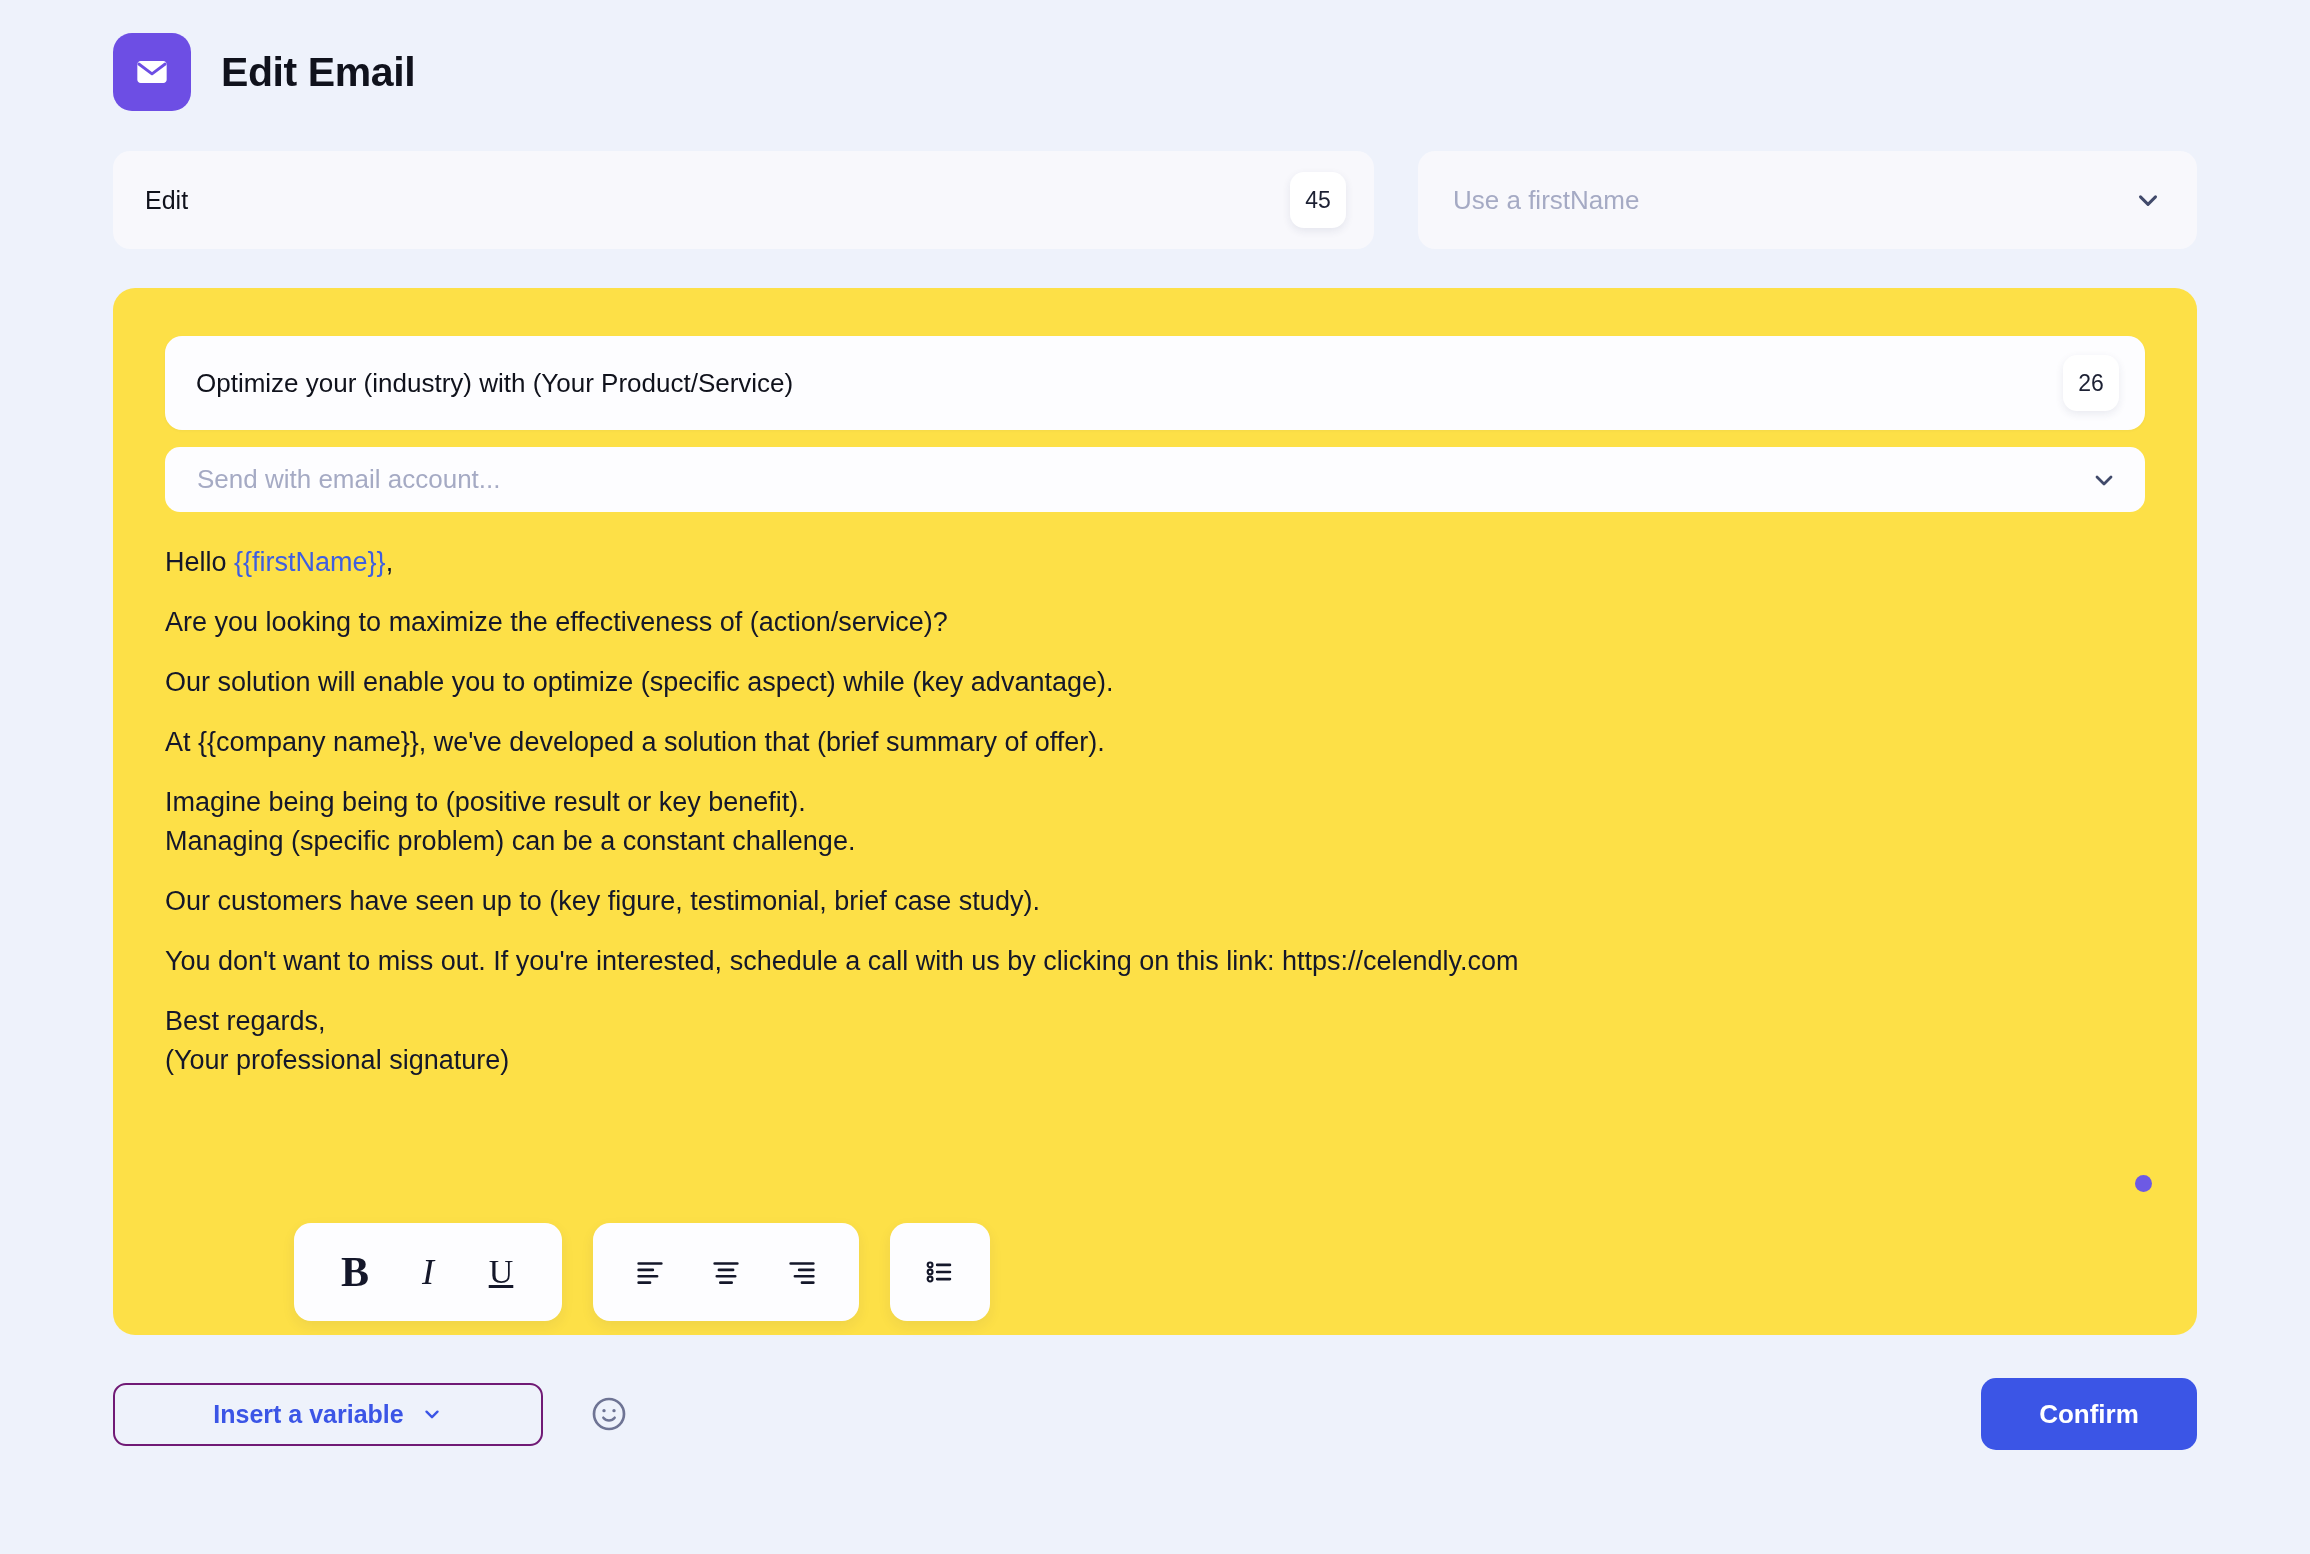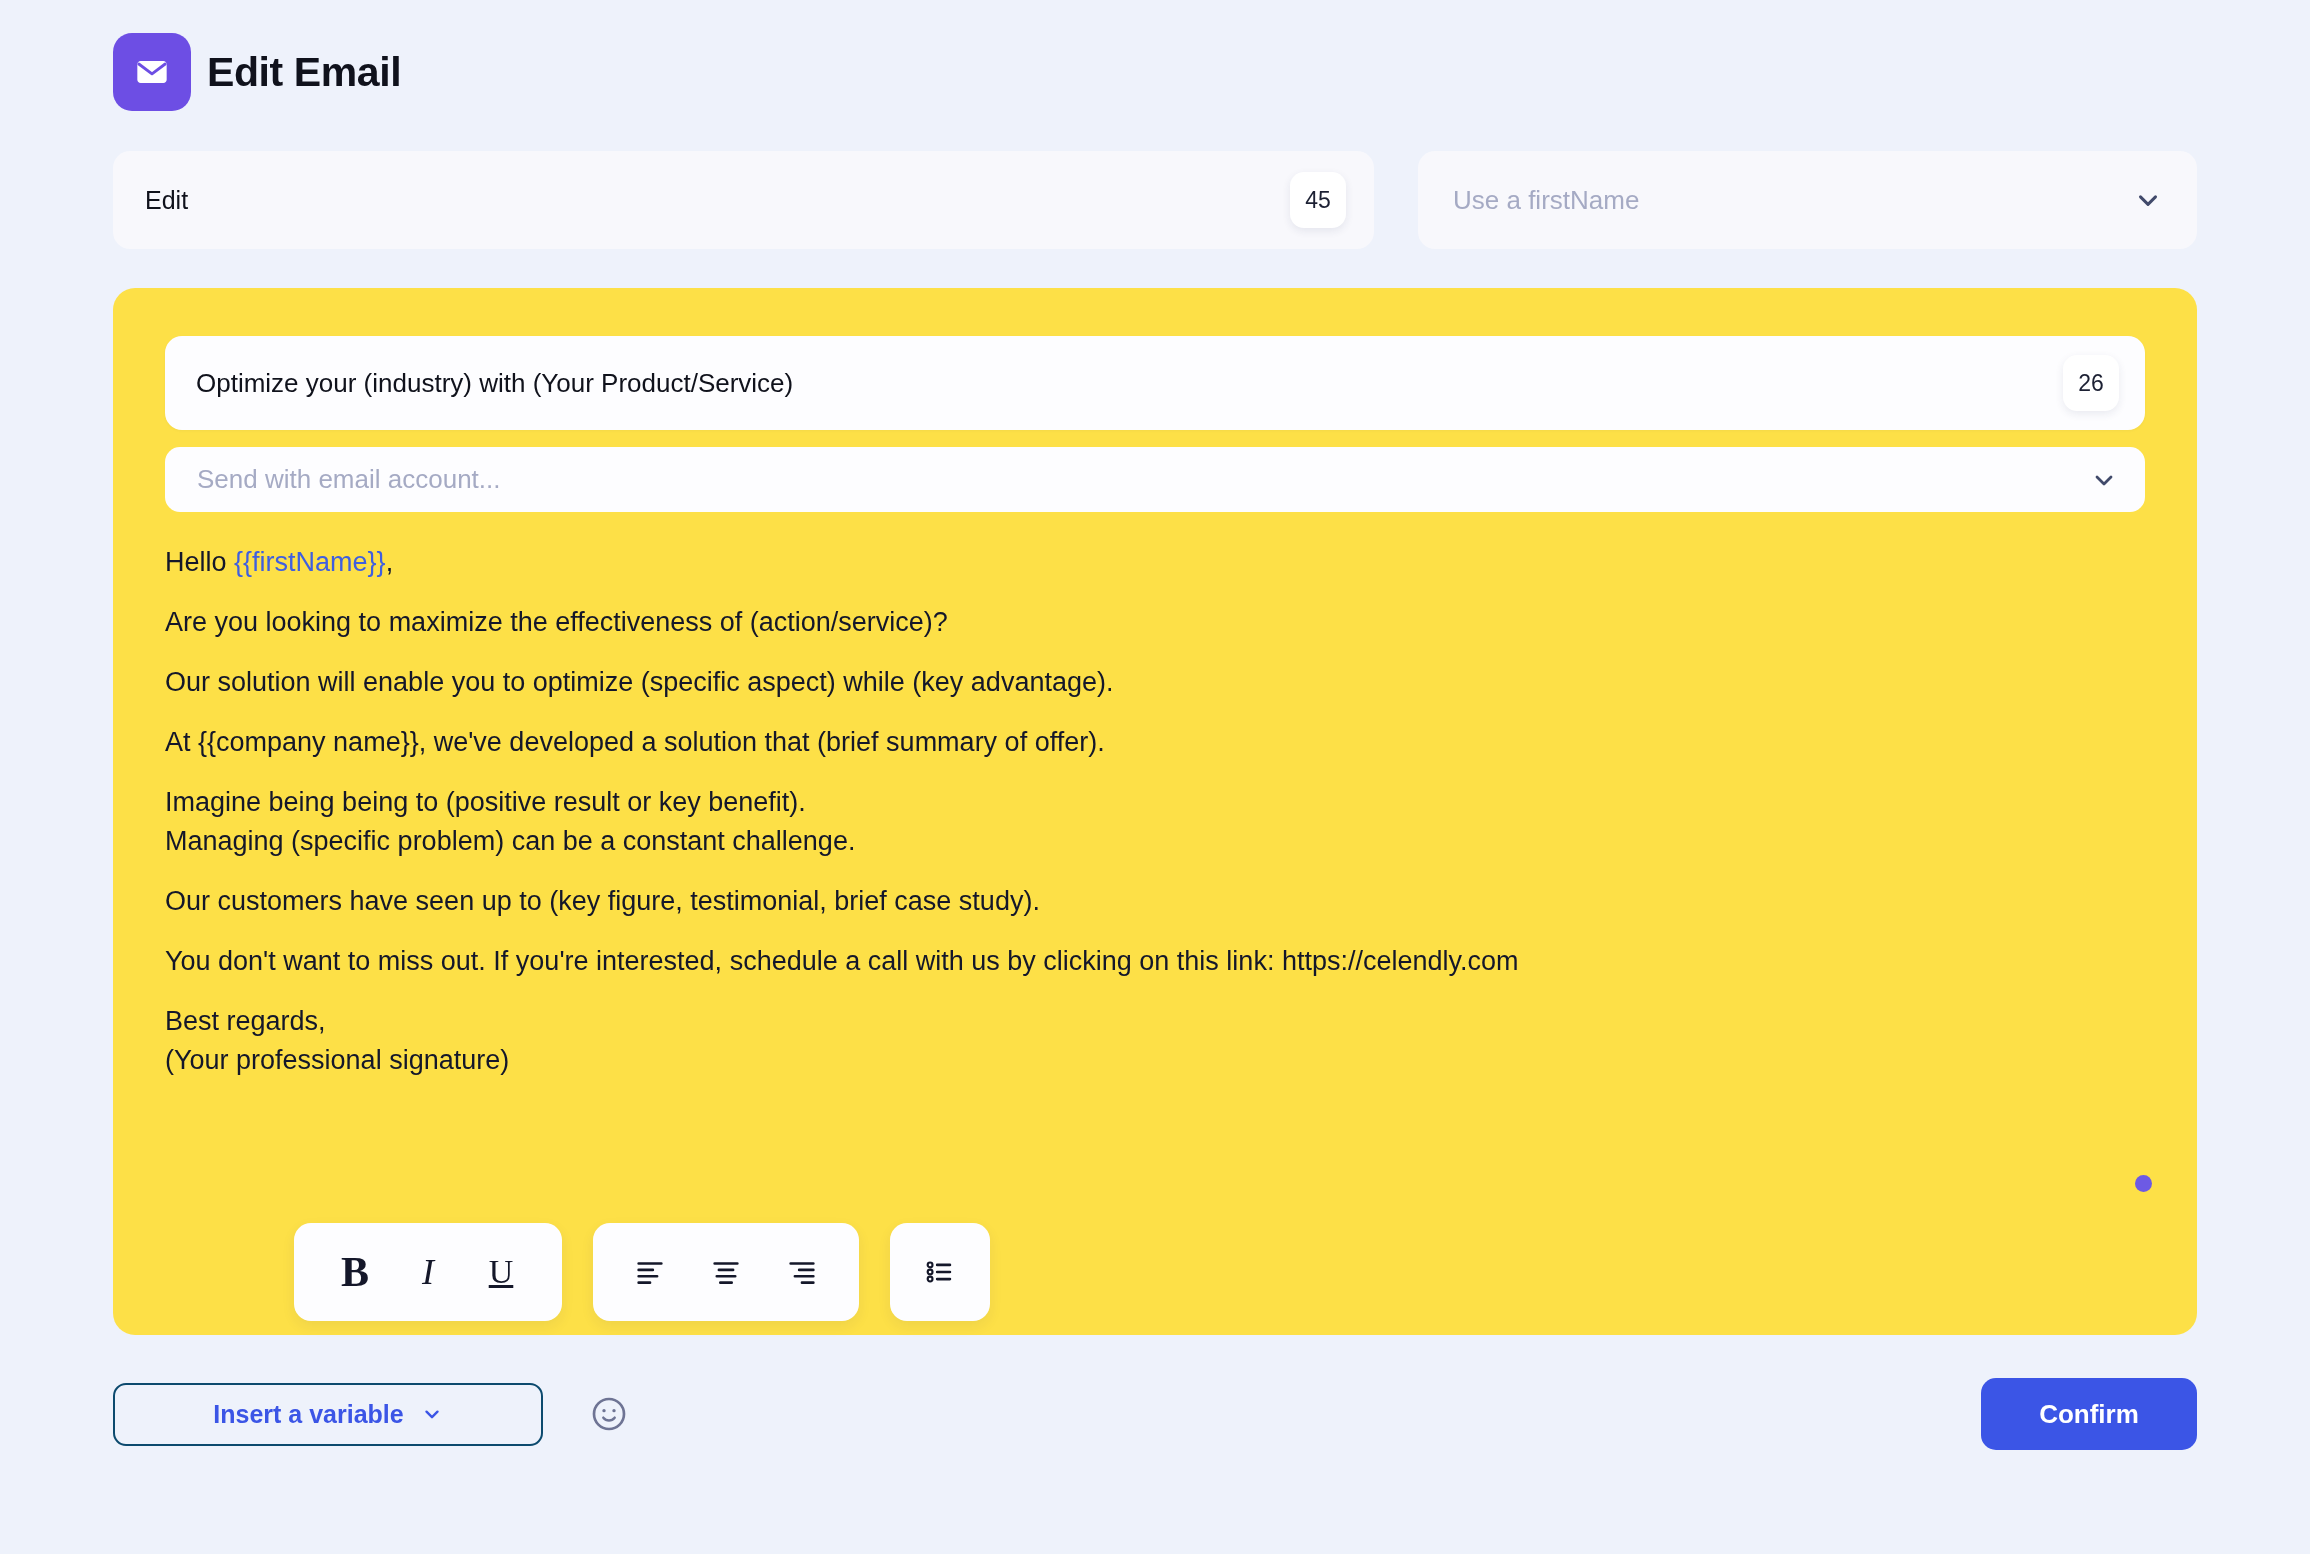--- a/index.html
+++ b/index.html
@@ -13,21 +13,21 @@
   body {
     background: #eef2fb;
     font-family: "Liberation Sans", sans-serif;
     -webkit-font-smoothing: antialiased;
   }
 
   
   .header {
     display: flex;
     align-items: center;
-    gap: 16px;
+    gap: 30px;
     padding: 33px 0 0 113px;
   }
 
   .app-icon {
     width: 78px;
     height: 78px;
     border-radius: 19px;
     background: #6d4ee4;
     display: flex;
     align-items: center;
@@ -217,21 +217,21 @@
   .group-list { padding: 0 14px; }
 
   
   .bottom-bar {
     display: flex;
     align-items: center;
     padding: 43px 113px 0 113px;
   }
 
   .insert-variable-btn {
-    border: 2px solid #0c4a6e;
+    border: 2px solid #701a75;
     border-radius: 13px;
     background: transparent;
     height: 63px;
     padding: 0 27px;
     display: flex;
     align-items: center;
     justify-content: center;
     gap: 17px;
     color: #3b55e6;
     font-size: 25px;

